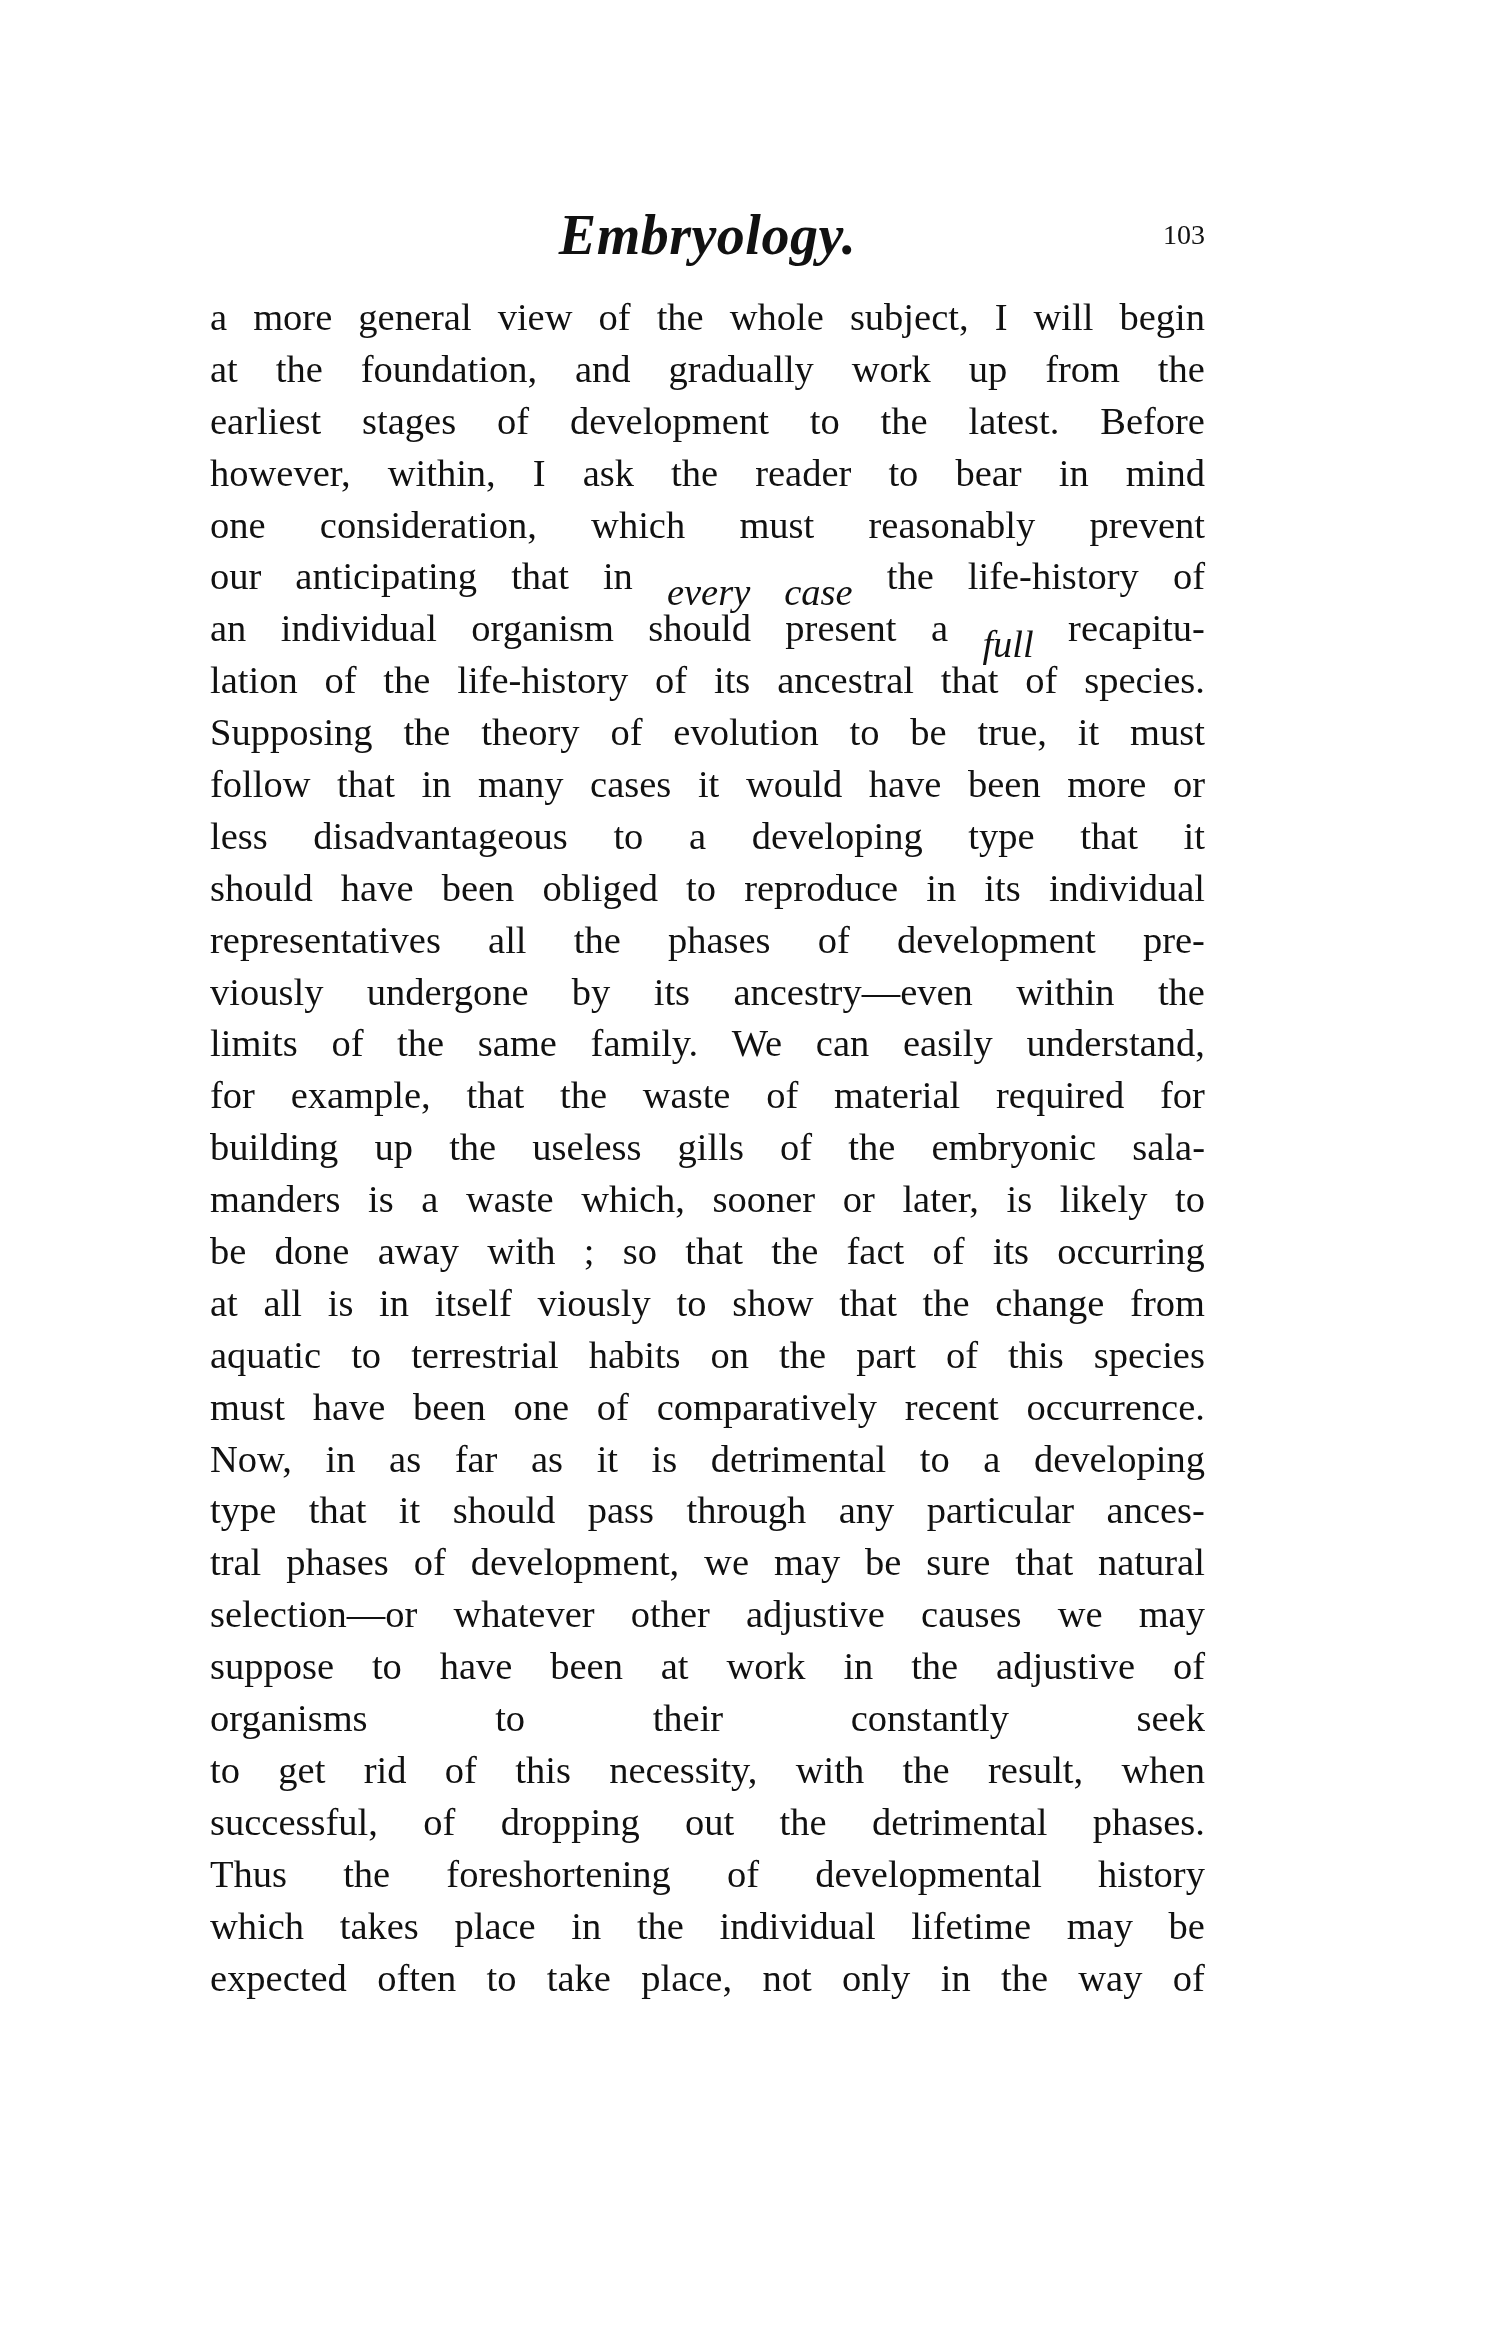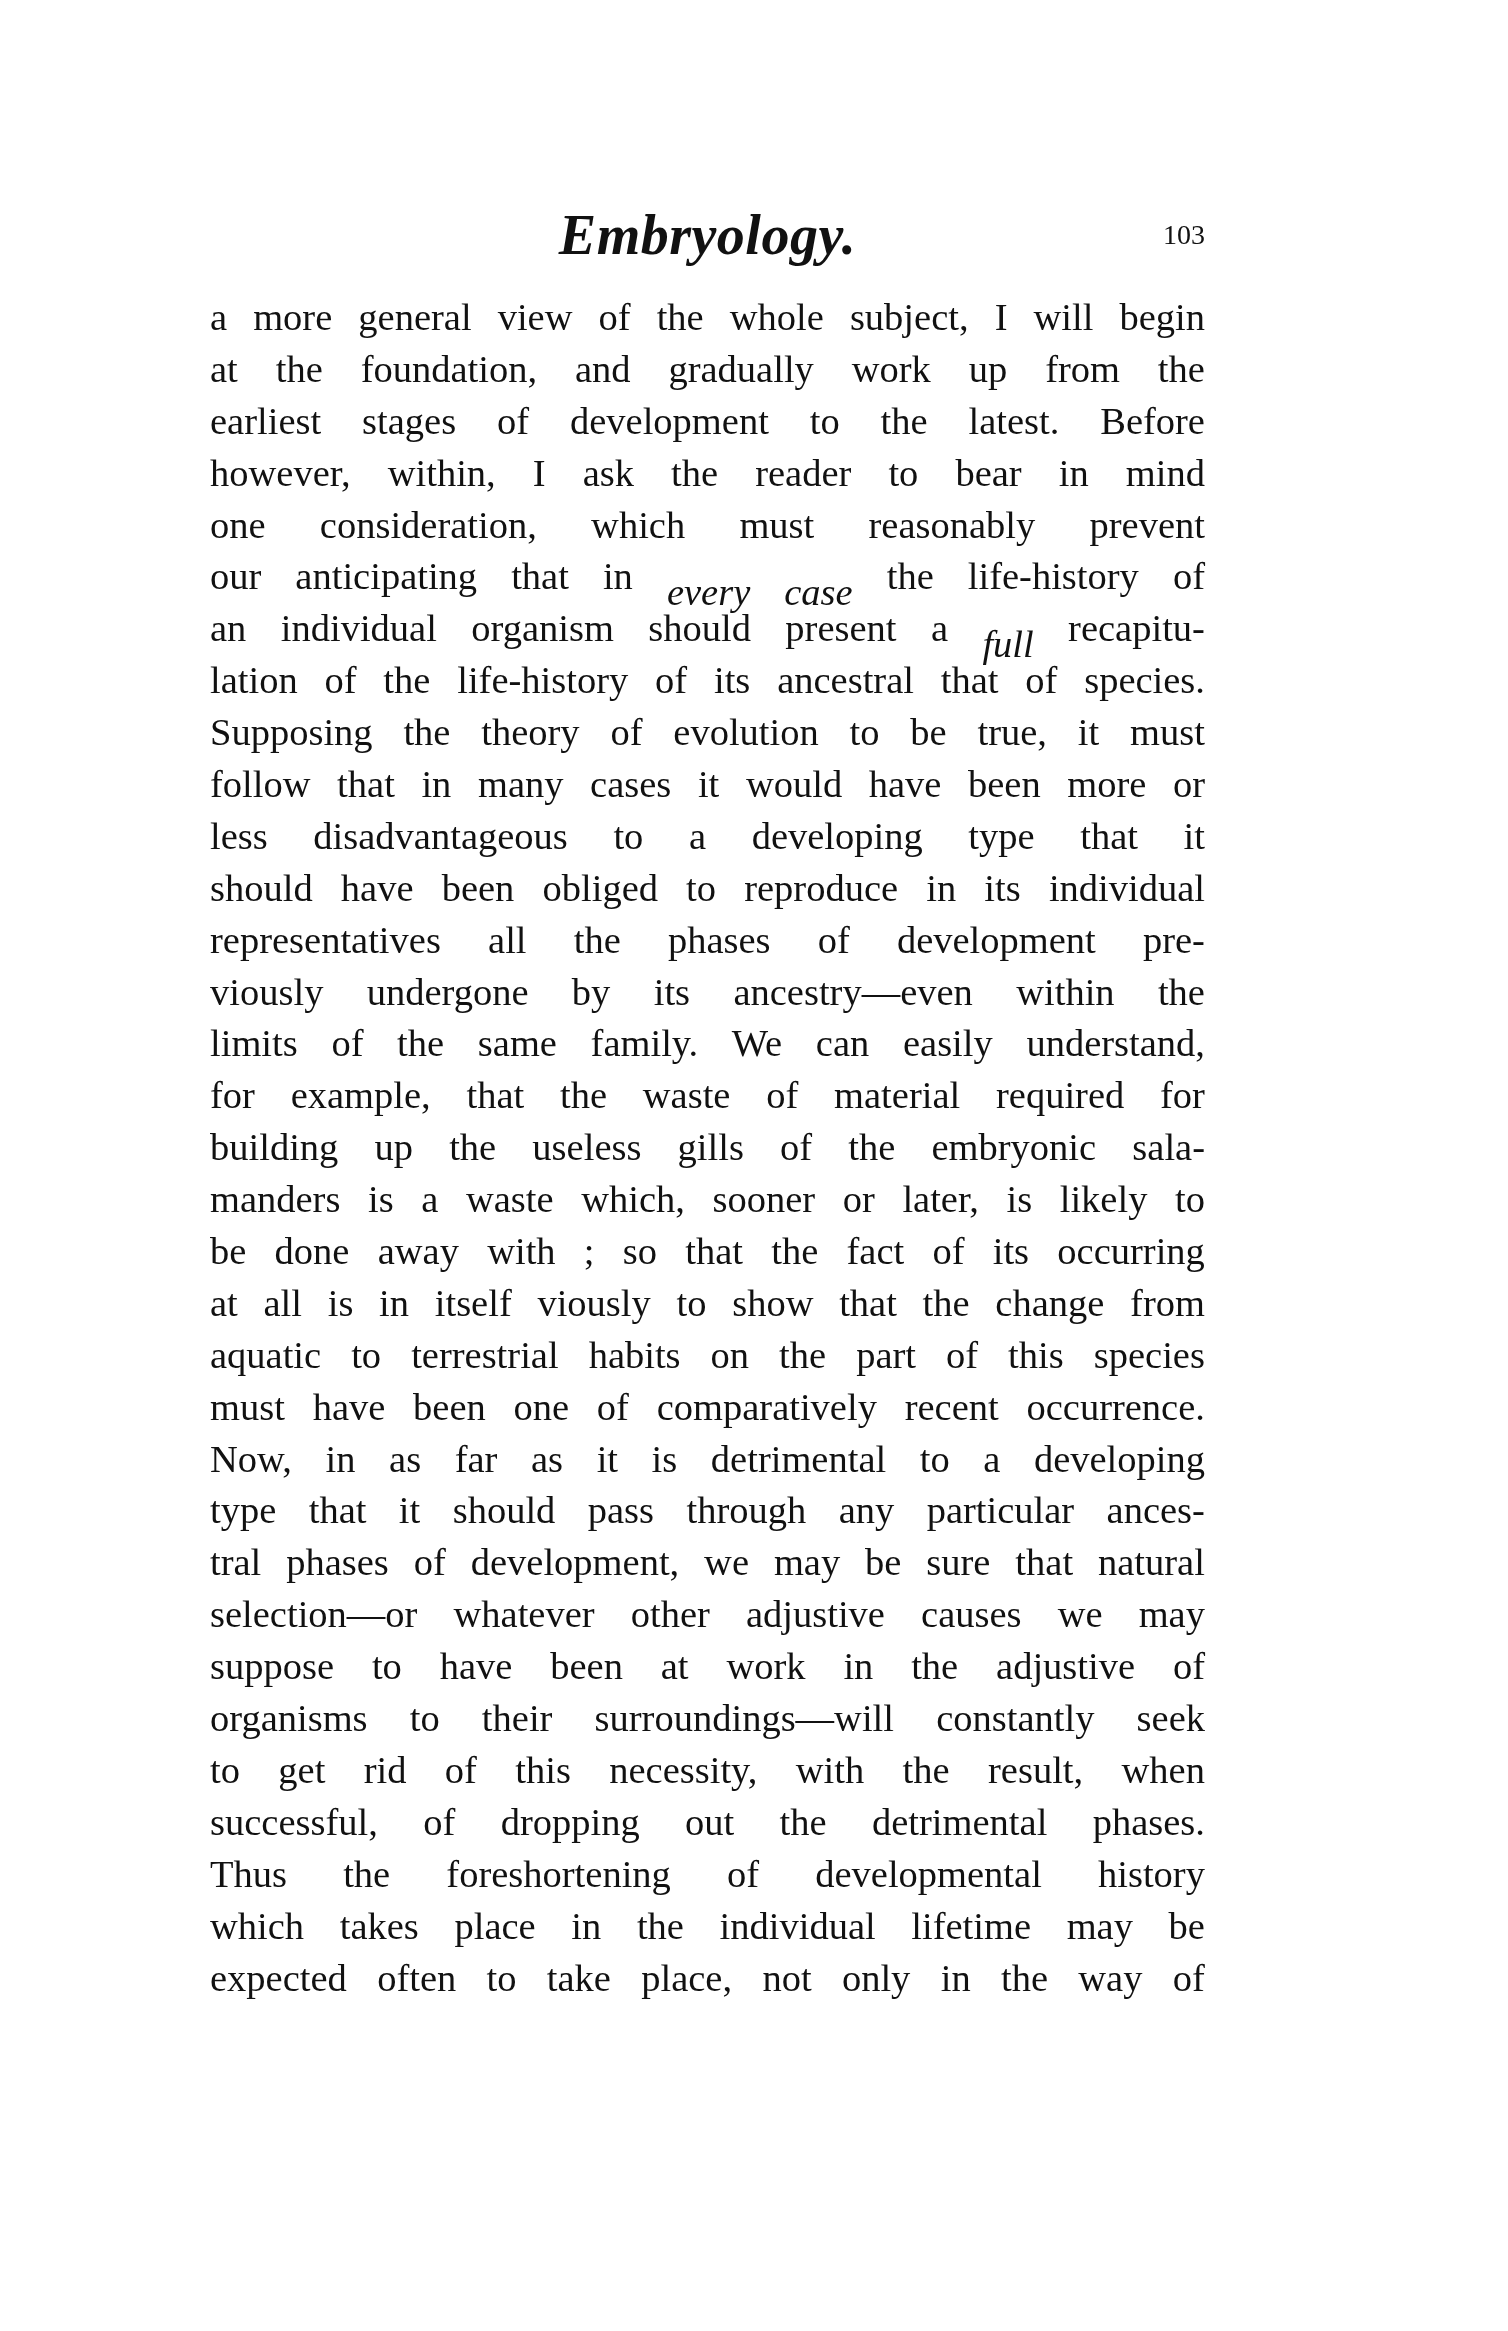--- a/index.html
+++ b/index.html
@@ -325,21 +325,20 @@
       <span class="w">work</span>
       <span class="w">in</span>
       <span class="w">the</span>
       <span class="w">adjustive</span>
       <span class="w">of</span>
     </div>
     <div class="line">
       <span class="w">organisms</span>
       <span class="w">to</span>
       <span class="w">their</span>
-      <span class="w">surroundings—will</span>
       <span class="w">constantly</span>
       <span class="w">seek</span>
     </div>
     <div class="line">
       <span class="w">to</span>
       <span class="w">get</span>
       <span class="w">rid</span>
       <span class="w">of</span>
       <span class="w">this</span>
       <span class="w">necessity,</span>

